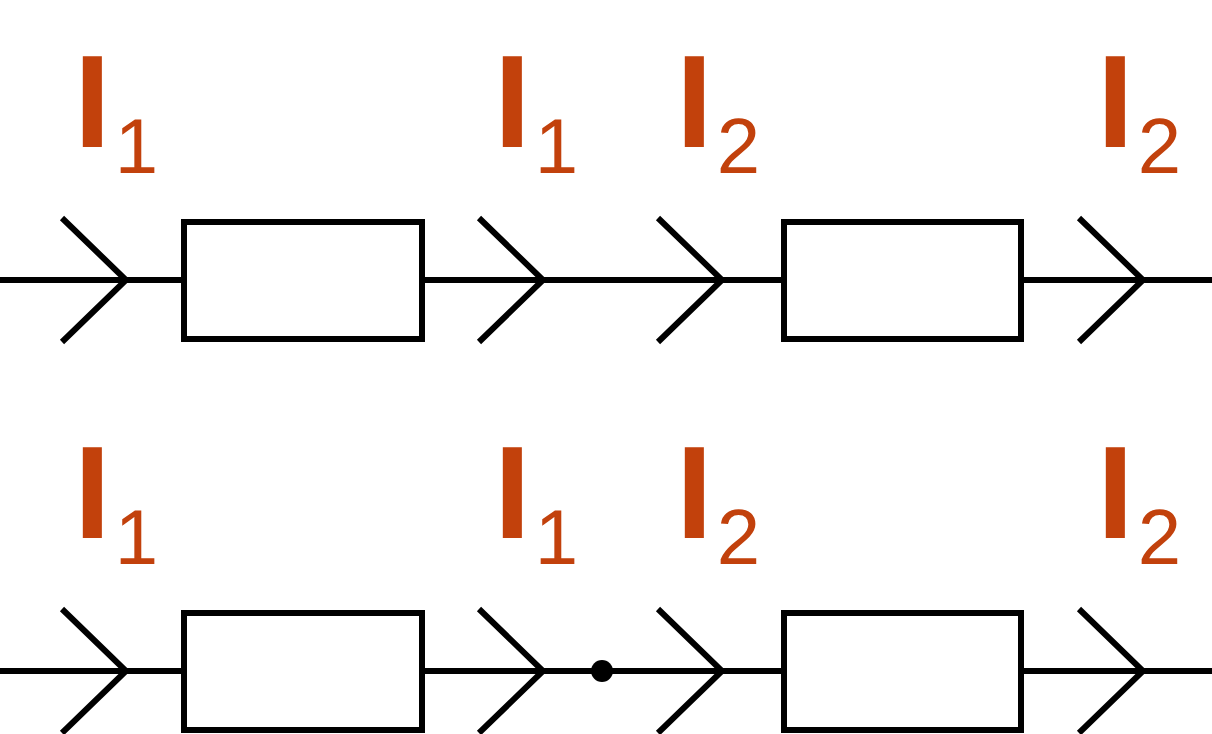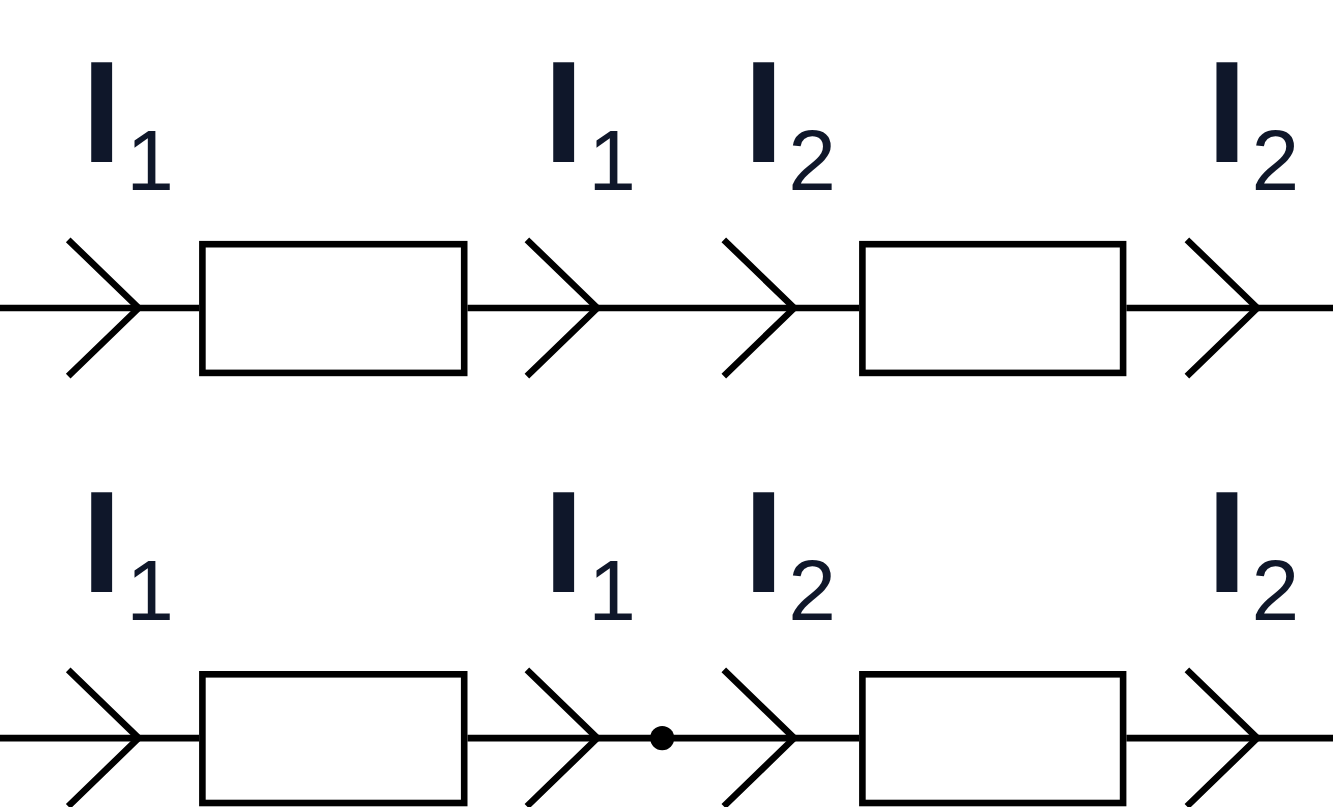--- a/index.html
+++ b/index.html
@@ -23,21 +23,21 @@
     left: 0;
     top: 0;
     width: 1212px;
     height: 734px;
     display: block;
   }
   .label-group {
     position: absolute;
     white-space: nowrap;
     line-height: 1;
-    color: #0f172a;
+    color: #c2410c;
     font-family: "Liberation Sans", sans-serif;
     -webkit-user-select: none;
     user-select: none;
   }
   .label-main {
     font-size: 132px;
     font-weight: bold;
     letter-spacing: 0;
     vertical-align: baseline;
   }

